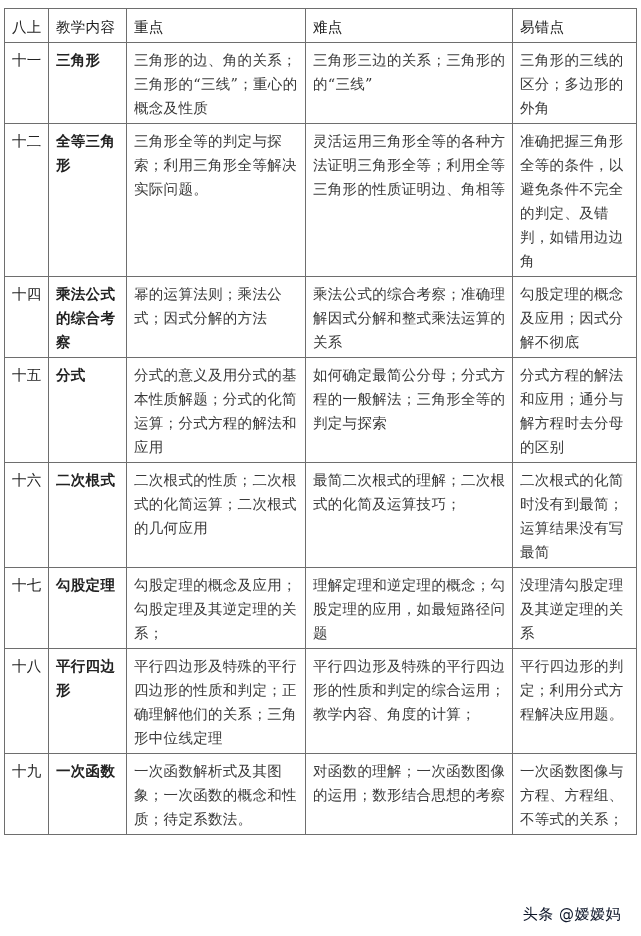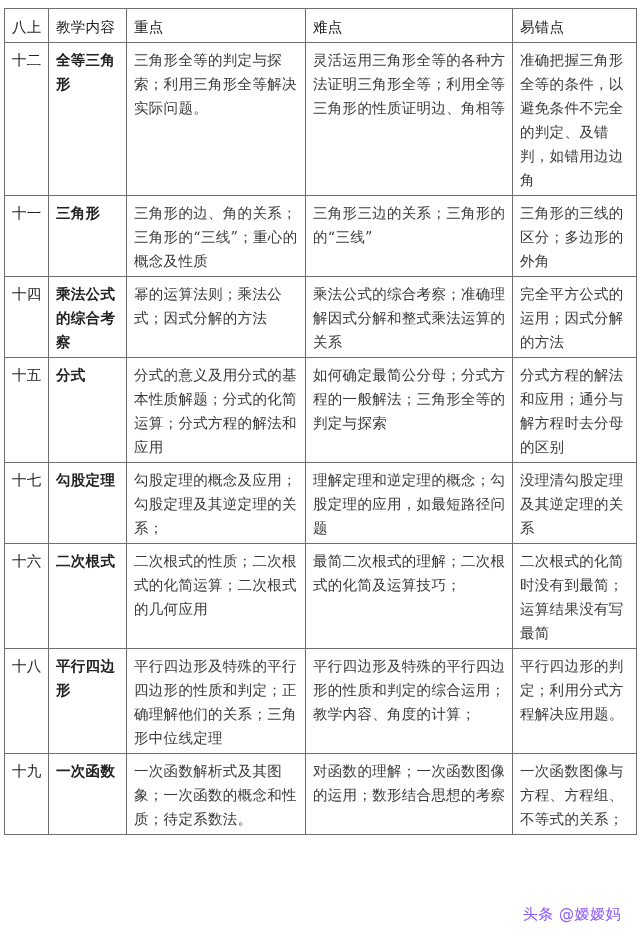--- a/index.html
+++ b/index.html
@@ -19,21 +19,21 @@
     word-break: break-all;
   }
   td.unit { font-size: 15px; color: #222; padding-left: 5px; }
   td.topic { font-size: 15.5px; color: #222; font-weight: bold; }
   td.hdr { font-size: 15px; color: #222; height: 24px; }
   td.body { color: #3a3a3a; }
   tr.hdr-row td { padding-top: 6px; padding-bottom: 3px; }
   .watermark {
     position: absolute; right: 20px; bottom: 12px;
     font-family: "DejaVu Sans", "Liberation Sans", sans-serif;
-    font-size: 15px; color: #8b5cf6; letter-spacing: 0.5px; margin-left: 24px;
+    font-size: 15px; color: #0f172a; letter-spacing: 0.5px; margin-left: 24px;
   }
 </style>
 </head>
 <body>
 
 <table class="syllabus">
   <colgroup>
     <col style="width:44px">
     <col style="width:78px">
     <col style="width:179px">
@@ -42,62 +42,62 @@
   </colgroup>
   <tbody>
 
     <tr class="hdr-row">
       <td class="hdr unit">八上</td>
       <td class="hdr">教学内容</td>
       <td class="hdr">重点</td>
       <td class="hdr">难点</td>
       <td class="hdr">易错点</td>
     </tr>
+    <tr style="height:73px">
+      <td class="unit">十一</td>
+      <td class="topic">三角形</td>
+      <td class="body">三角形的边、角的关系；三角形的“三线”；重心的概念及性质</td>
+      <td class="body">三角形三边的关系；三角形的的“三线”</td>
+      <td class="body">三角形的三线的区分；多边形的外角</td>
+    </tr>
     <tr style="height:115px">
       <td class="unit">十二</td>
       <td class="topic">全等三角形</td>
       <td class="body">三角形全等的判定与探索；利用三角形全等解决实际问题。</td>
       <td class="body">灵活运用三角形全等的各种方法证明三角形全等；利用全等三角形的性质证明边、角相等</td>
       <td class="body">准确把握三角形全等的条件，以避免条件不完全的判定、及错判，如错用边边角</td>
     </tr>
-    <tr style="height:73px">
-      <td class="unit">十一</td>
-      <td class="topic">三角形</td>
-      <td class="body">三角形的边、角的关系；三角形的“三线”；重心的概念及性质</td>
-      <td class="body">三角形三边的关系；三角形的的“三线”</td>
-      <td class="body">三角形的三线的区分；多边形的外角</td>
-    </tr>
     <tr style="height:80px">
       <td class="unit">十四</td>
       <td class="topic">乘法公式的综合考察</td>
       <td class="body">幂的运算法则；乘法公式；因式分解的方法</td>
       <td class="body">乘法公式的综合考察；准确理解因式分解和整式乘法运算的关系</td>
-      <td class="body">完全平方公式的运用；因式分解的方法</td>
+      <td class="body">勾股定理的概念及应用；因式分解不彻底</td>
     </tr>
     <tr style="height:99px">
       <td class="unit">十五</td>
       <td class="topic">分式</td>
       <td class="body">分式的意义及用分式的基本性质解题；分式的化简运算；分式方程的解法和应用</td>
       <td class="body">如何确定最简公分母；分式方程的一般解法；三角形全等的判定与探索</td>
       <td class="body">分式方程的解法和应用；通分与解方程时去分母的区别</td>
     </tr>
 
+    <tr style="height:90px">
+      <td class="unit">十六</td>
+      <td class="topic">二次根式</td>
+      <td class="body">二次根式的性质；二次根式的化简运算；二次根式的几何应用</td>
+      <td class="body">最简二次根式的理解；二次根式的化简及运算技巧；</td>
+      <td class="body">二次根式的化简时没有到最简；运算结果没有写最简</td>
+    </tr>
     <tr style="height:78px">
       <td class="unit">十七</td>
       <td class="topic">勾股定理</td>
       <td class="body">勾股定理的概念及应用；勾股定理及其逆定理的关系；</td>
       <td class="body">理解定理和逆定理的概念；勾股定理的应用，如最短路径问题</td>
       <td class="body">没理清勾股定理及其逆定理的关系</td>
-    </tr>
-    <tr style="height:90px">
-      <td class="unit">十六</td>
-      <td class="topic">二次根式</td>
-      <td class="body">二次根式的性质；二次根式的化简运算；二次根式的几何应用</td>
-      <td class="body">最简二次根式的理解；二次根式的化简及运算技巧；</td>
-      <td class="body">二次根式的化简时没有到最简；运算结果没有写最简</td>
     </tr>
     <tr style="height:80px">
       <td class="unit">十八</td>
       <td class="topic">平行四边形</td>
       <td class="body">平行四边形及特殊的平行四边形的性质和判定；正确理解他们的关系；三角形中位线定理</td>
       <td class="body">平行四边形及特殊的平行四边形的性质和判定的综合运用；教学内容、角度的计算；</td>
       <td class="body">平行四边形的判定；利用分式方程解决应用题。</td>
     </tr>
     <tr style="height:79px">
       <td class="unit">十九</td>

